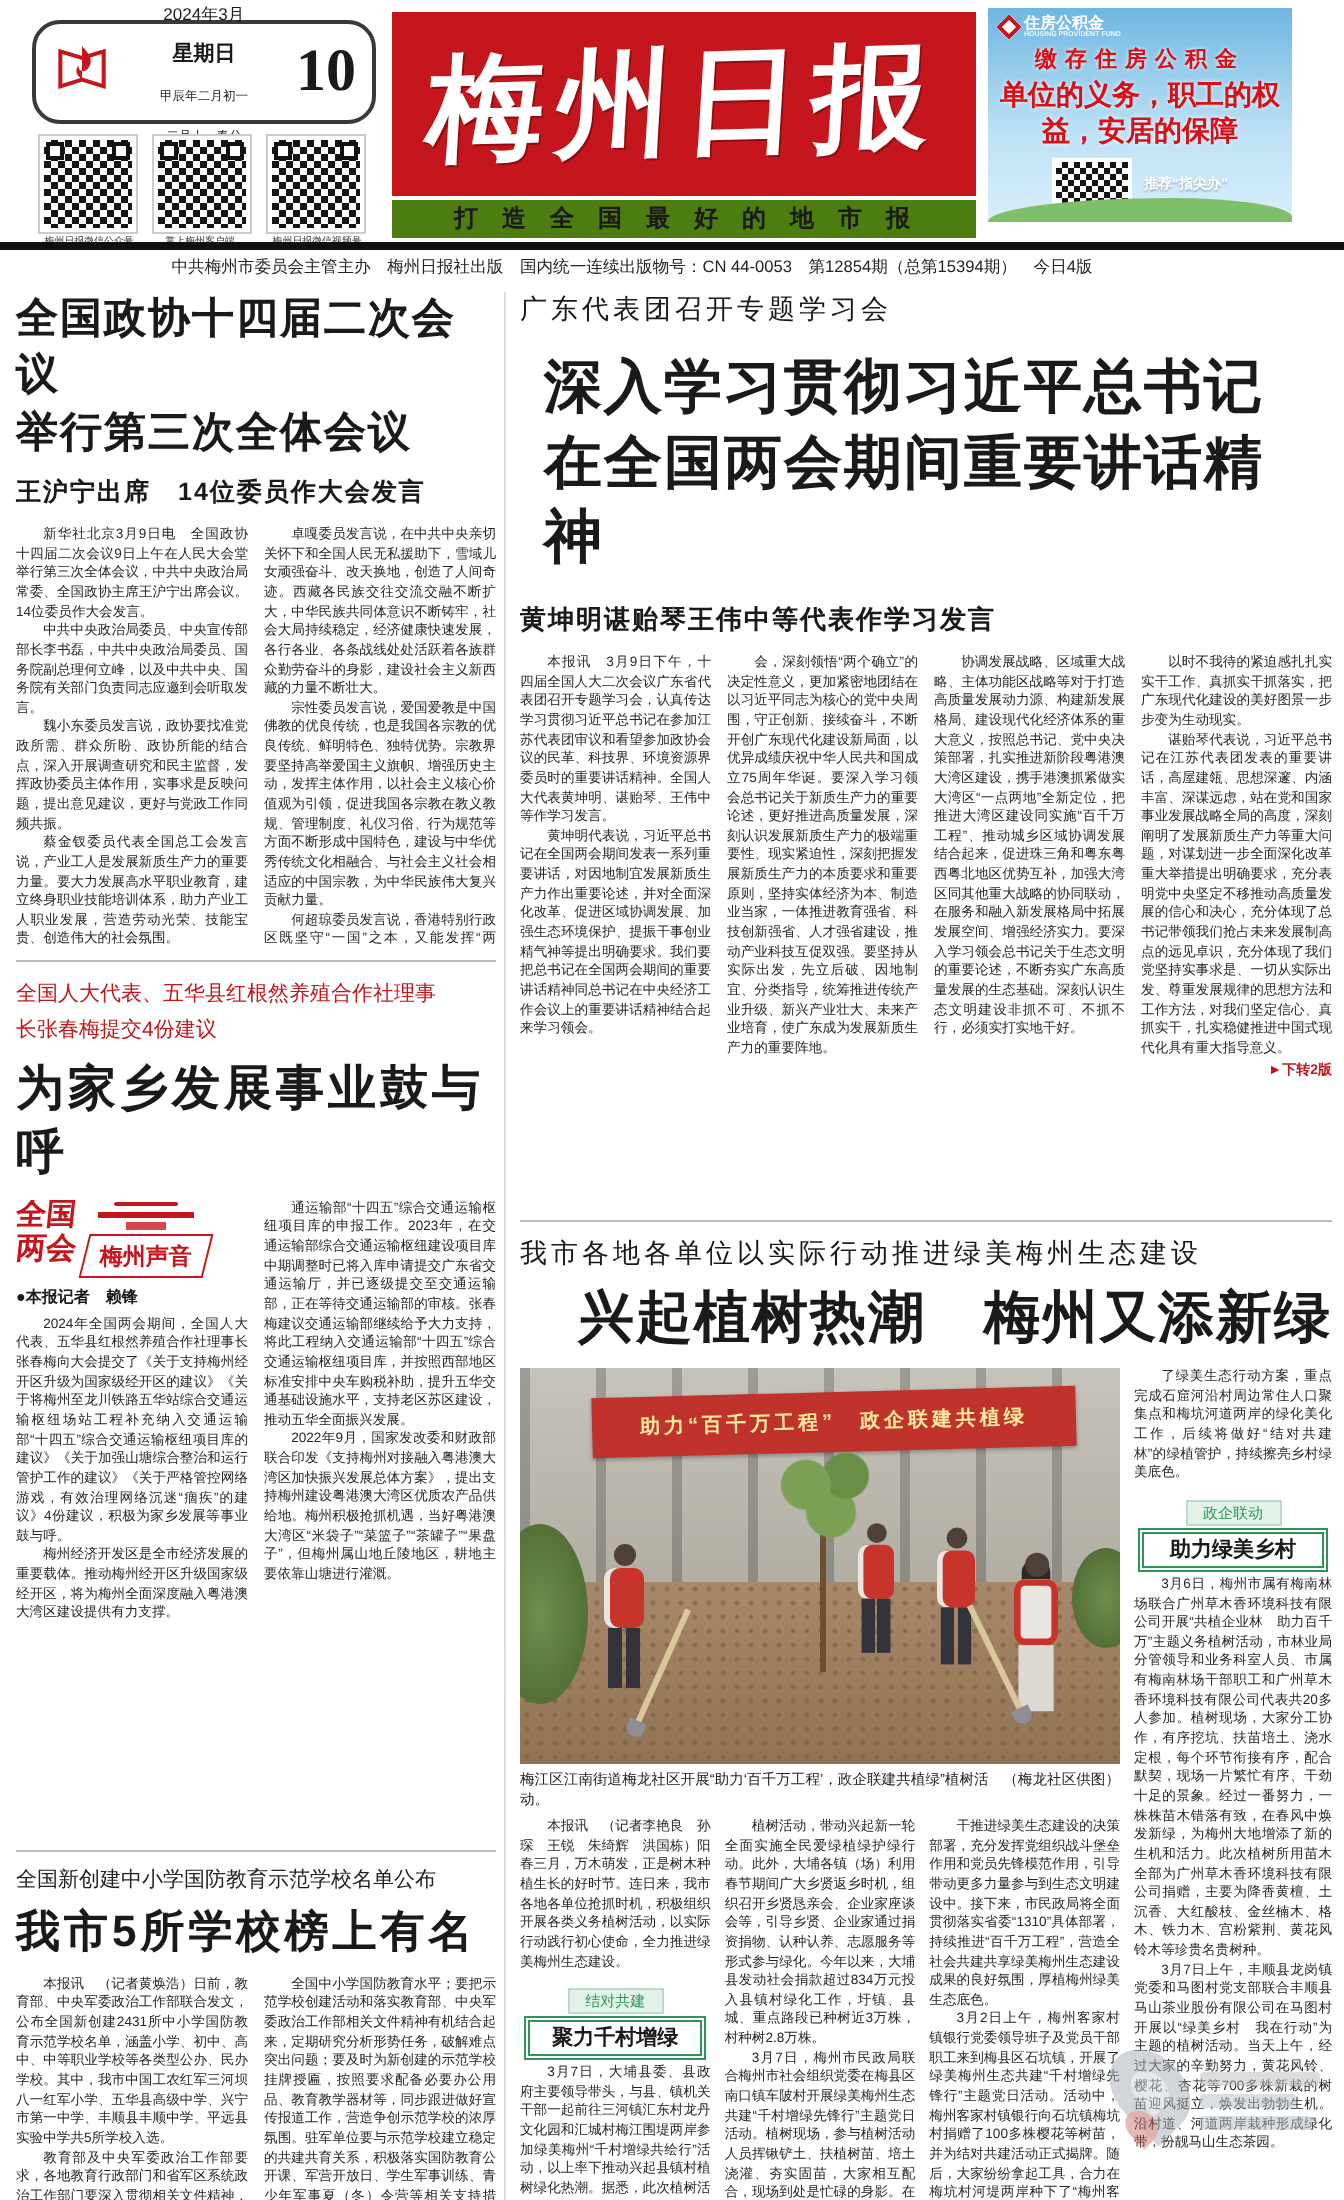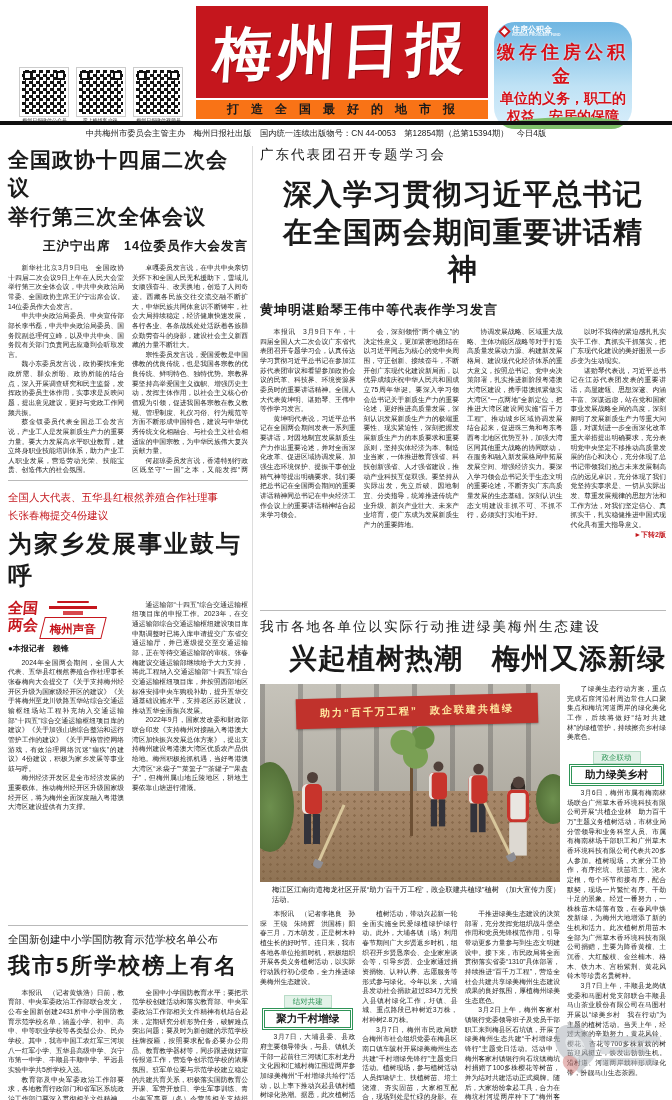--- a/index.html
+++ b/index.html
@@ -18,77 +18,77 @@
   .qritem{width:46px;text-align:center;}
   .qr{width:44px;height:44px;border:2px solid #fff;outline:1px solid #ccc;position:relative;
       background:repeating-conic-gradient(#151515 0% 25%,#fff 0% 50%);background-size:7px 7px;}
   .qr::before,.qr::after{content:'';position:absolute;width:9px;height:9px;background:#fff;border:2px solid #111;box-sizing:border-box;}
   .qr::before{left:1px;top:1px;} .qr::after{right:1px;top:1px;}
   .qrcap{font-size:5.5px;color:#333;margin-top:1px;white-space:nowrap;transform:scale(.9);transform-origin:center;}
   .masthead{position:absolute;left:196px;top:6px;width:292px;height:92px;background:#c5161d;
             display:flex;align-items:center;justify-content:center;}
   .masthead .title{color:#fff;font-size:58px;font-weight:900;letter-spacing:6px;
             transform:skewX(-5deg) rotate(-1.5deg);font-family:"Liberation Serif",serif;text-shadow:1px 1px 0 #8d0d12;}
-  .tagline{position:absolute;left:196px;top:100px;width:292px;height:19px;background:#f97316;
+  .tagline{position:absolute;left:196px;top:100px;width:292px;height:19px;background:#4d7c0f;
            font-size:12px;font-weight:bold;letter-spacing:12px;text-align:center;line-height:19px;box-sizing:border-box;padding-left:10px;}
-  .ad{position:absolute;left:494px;top:22px;width:138px;height:107px;overflow:hidden;
-      background:linear-gradient(#6fb6e2,#bfe2f5 60%,#d9eefb);border-radius:21px;}
+  .ad{position:absolute;left:494px;top:4px;width:152px;height:107px;overflow:hidden;
+      background:linear-gradient(#6fb6e2,#bfe2f5 60%,#d9eefb);}
   .ad-brandrow{display:flex;align-items:center;gap:3px;padding:4px 0 0 6px;}
   .ad-dia{width:9px;height:9px;background:#fff;transform:rotate(45deg);box-shadow:inset 0 0 0 2px #c5161d;}
   .ad-brand{color:#fff;font-size:8px;font-weight:bold;line-height:1;}
   .ad-brandsub{color:#eef6fb;font-size:3.5px;display:block;}
-  .ad-h1{color:#d5121b;font-size:18px;font-weight:900;text-align:center;letter-spacing:4px;margin-top:2px;text-shadow:0 0 2px #fff;}
+  .ad-h1{color:#d5121b;font-size:11px;font-weight:900;text-align:center;letter-spacing:4px;margin-top:2px;text-shadow:0 0 2px #fff;}
   .ad-h2{color:#d5121b;font-size:14px;font-weight:900;text-align:center;margin-top:2px;text-shadow:0 0 2px #fff;}
   .ad-row{display:flex;align-items:center;justify-content:center;gap:6px;margin-top:4px;}
   .ad-qr{width:36px;height:36px;border:2px solid #fff;background:repeating-conic-gradient(#151515 0% 25%,#fff 0% 50%);background-size:6px 6px;}
   .ad-notes{color:#fff;font-size:7px;font-weight:bold;line-height:1.6;text-shadow:0 1px 1px rgba(0,0,0,.25);}
   .ad-hill{position:absolute;left:0;right:0;bottom:0;height:12px;background:#7fbf6a;border-radius:60% 40% 0 0/100% 80% 0 0;}
   .blackrule{position:absolute;left:0;top:121px;width:672px;height:4px;background:#101010;}
   .publine{position:absolute;left:0;top:128px;width:632px;text-align:center;font-size:8.3px;color:#222;}
   
   #leftcol{position:absolute;left:8px;top:146px;width:240px;}
   #rightcol{position:absolute;left:252px;top:146px;width:414px;border-left:1px solid #ddd;
             padding-left:7px;box-sizing:border-box;}
   .lrule{border:none;border-top:1px solid #b9b9b9;margin:7px 0;}
   .cols{display:flex;gap:8px;overflow:hidden;}
   .col{flex:1;min-width:0;}
   .p{margin:0;text-indent:2em;text-align:justify;font-size:6.8px;line-height:1.42;color:#262626;
      word-break:break-all;}
   .jump{color:#c3161c;font-weight:bold;font-size:7px;float:right;}
   
   .h-pol{font-size:21px;font-weight:900;line-height:1.35;letter-spacing:1px;margin:0;}
-  .sub-pol{font-size:12.5px;font-weight:bold;margin:7px 0 8px 0;letter-spacing:1px;text-align:right;}
+  .sub-pol{font-size:12.5px;font-weight:bold;margin:7px 0 8px 0;letter-spacing:1px;}
   
   .kick-red{color:#c3161c;font-size:10.5px;line-height:1.75;margin:2px 0 2px 0;}
   .h-zhang{font-size:24px;font-weight:900;letter-spacing:2px;margin:3px 0 8px 0;}
   .lh-badge{display:flex;align-items:flex-start;gap:4px;margin:0 0 4px 0;}
   .lh-left span{display:block;color:#c5161d;font-weight:900;font-size:15px;line-height:1.15;
                 transform:skewX(-6deg);font-family:"Liberation Serif",serif;}
   .lh-right{padding-top:1px;}
   .tam{width:52px;height:14px;position:relative;margin:0 auto;}
   .tam::before{content:'';position:absolute;left:10px;right:10px;top:0;height:2.5px;background:#c5161d;border-radius:2px;}
   .tam::after{content:'';position:absolute;left:2px;right:2px;top:5px;height:3px;background:#c5161d;}
   .tam i{position:absolute;left:16px;right:16px;bottom:0;height:4px;background:#d8474d;}
   .lh-tag{border:1.5px solid #c5161d;transform:skewX(-14deg);padding:1px 7px;margin-top:2px;background:#fff;}
   .lh-tag span{display:inline-block;transform:skewX(14deg);color:#c5161d;font-weight:900;font-size:11.5px;}
   .byline{font-size:8px;font-weight:bold;margin:3px 0 4px 0;}
   
   .kick-plain{font-size:10.5px;color:#222;margin:2px 0;}
   .h-school{font-size:22px;font-weight:900;letter-spacing:2px;margin:4px 0 7px 0;}
   
   .kick-main{text-align:left;font-size:13.5px;letter-spacing:2px;margin:0 0 4px 0;}
-  .h-main{text-align:center;font-size:29px;font-weight:900;line-height:1.3;margin:12px;
+  .h-main{text-align:left;font-size:29px;font-weight:900;line-height:1.3;margin:12px;
           font-family:"Liberation Serif",serif;letter-spacing:1px;}
   .sub-main{text-align:left;font-size:13px;font-weight:bold;margin:6px 0 8px 0;letter-spacing:1px;}
   
   .h-tree{text-align:right;font-size:28px;font-weight:900;margin:2px 0 6px 0;font-family:"Liberation Serif",serif;letter-spacing:1px;}
   .tree-row{display:flex;gap:7px;}
   .tree-left{flex:0 0 300px;}
   .tree-right{flex:1;min-width:0;}
-  .caption{display:flex;justify-content:flex-start;font-size:7.3px;margin:3px 0 4px 12px;color:#222;}
+  .caption{display:flex;justify-content:flex-start;font-size:7.3px;margin:3px 0 4px 0;color:#222;}
   
   .gbadge{text-align:center;margin:4px 2px 4px 2px;}
   .gtag{display:inline-block;background:#e2f2e8;color:#2f9457;font-size:7.5px;padding:0 8px;border:1px solid #b9dcc8;line-height:1.5;}
   .gtitle{display:block;border:1px solid #2f9457;outline:1px solid #2f9457;outline-offset:1px;
           font-size:10.5px;font-weight:bold;padding:1px 4px;margin:2px 2px 0 2px;background:#fff;}
   
   .photo{position:relative;width:300px;height:198px;overflow:hidden;background:#b9b6ad;}
   .ph-wall{position:absolute;left:0;top:0;right:0;height:58%;
      background:linear-gradient(#c6c3ba,#b0aca2),
      repeating-linear-gradient(90deg,rgba(70,70,75,.28) 0 5px,transparent 5px 38px);background-blend-mode:multiply;}
@@ -119,20 +119,35 @@
   .wm-flame::before{content:'';position:absolute;left:-6px;top:24px;width:14px;height:18px;background:#c4524f;border-radius:50% 50% 50% 0;opacity:.8;}
   .wm-lines{position:absolute;left:48px;top:18px;}
   .wm-lines i{display:block;height:7px;background:#b9bec4;margin:4px 0;border-radius:2px;}
   .wm-lines i:nth-child(1){width:60px;} .wm-lines i:nth-child(2){width:48px;} .wm-lines i:nth-child(3){width:56px;}
 </style>
 </head>
 <body>
 
 <div class="page">
 
+  <div class="datebox">
+    <span class="logo">
+      <svg width="30" height="30" viewBox="0 0 36 36">
+        <path d="M5 29 L18 25 L31 29 L31 8 L18 12 L5 8 Z" fill="none" stroke="#c5161d" stroke-width="2.4"></path>
+        <path d="M18 5 C23 10 25 14 21.5 18.5 C19.5 21 15.5 20 16 16.5 C13.5 19.5 14.5 22.5 18 24.5" fill="#c5161d"></path>
+      </svg>
+    </span>
+    <span class="d-mid">
+      <span class="d-month">2024年3月</span><br>
+      <span class="d-week">星期日</span><br>
+      <span class="d-lunar">甲辰年二月初一</span><br>
+      <span class="d-lunar">二月十一春分</span>
+    </span>
+    <span class="d-day">10</span>
+  </div>
 
   <div class="qrs">
     <div class="qritem">
       <div class="qr"></div>
       <div class="qrcap">梅州日报微信公众号</div>
     </div>
     <div class="qritem">
       <div class="qr"></div>
       <div class="qrcap">掌上梅州客户端</div>
     </div>
@@ -313,21 +328,21 @@
               <div class="p-hair"></div>
                 <div class="p-head"></div>
                 <div class="p-vest white"></div>
                 <div class="p-legs" style="background:#ddd9d2;"></div>
             </div>
             <div class="shovel" style="left:236px;bottom:24px;height:58px;transform:rotate(-26deg);"></div>
           </div>
 
           <div class="caption">
             <span>梅江区江南街道梅龙社区开展“助力‘百千万工程’，政企联建共植绿”植树活动。</span>
-            <span style="white-space:nowrap;">（加大宣传力度）</span>
+            <span style="white-space:nowrap;">（梅龙社区供图）</span>
           </div>
 
           <div class="cols" style="height:212px;gap:7px;">
             <div class="col">
               <p class="p">本报讯　（记者李艳良　孙琛　王锐　朱绮辉　洪国栋）阳春三月，万木萌发，正是树木种植生长的好时节。连日来，我市各地各单位抢抓时机，积极组织开展各类义务植树活动，以实际行动践行初心使命，全力推进绿美梅州生态建设。</p>
               <div class="gbadge">
                 <span class="gtag">结对共建</span>
                 <span class="gtitle">聚力千村增绿</span>
               </div>
               <p class="p">3月7日，大埔县委、县政府主要领导带头，与县、镇机关干部一起前往三河镇汇东村龙丹文化园和汇城村梅江围堤两岸参加绿美梅州“千村增绿共绘行”活动，以上率下推动兴起县镇村植树绿化热潮。据悉，此次植树活动共种水杉、串钱柳、海南红豆杉、小叶榕、水石榕、紫花风铃等树苗680株。</p>

